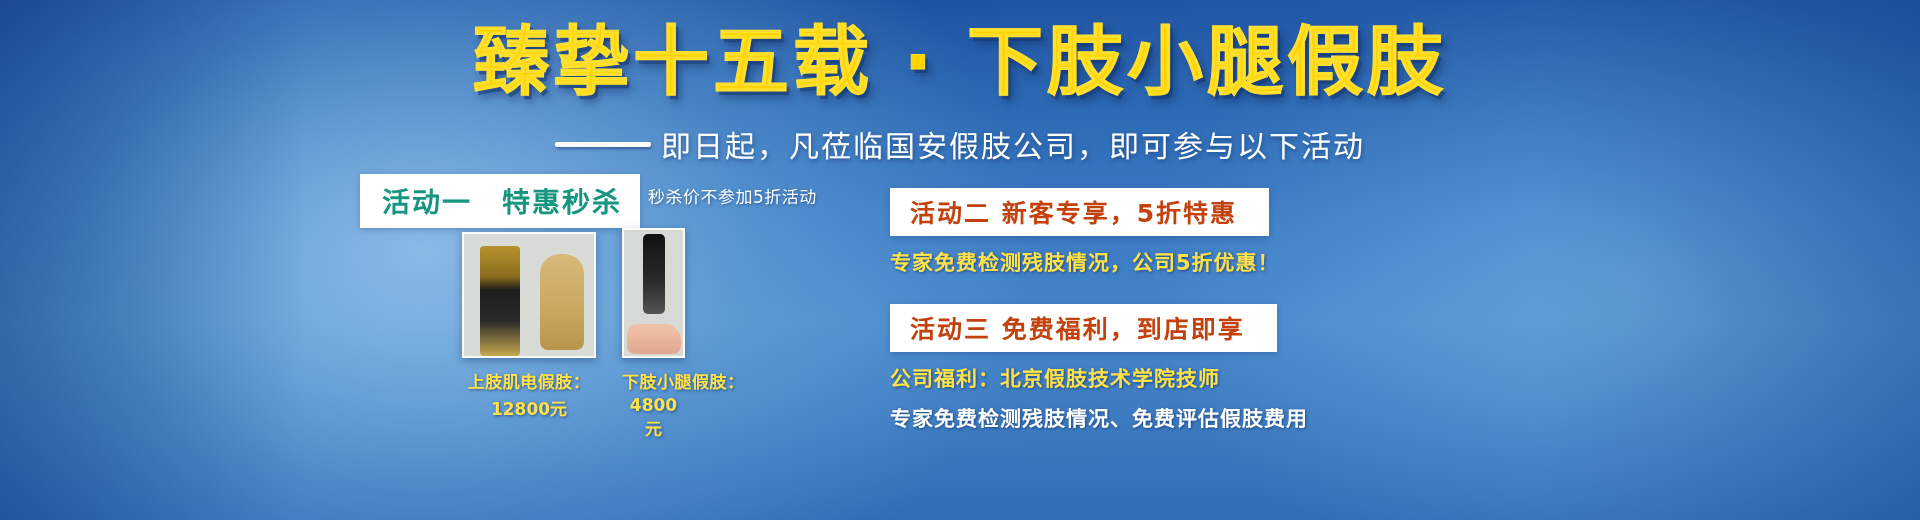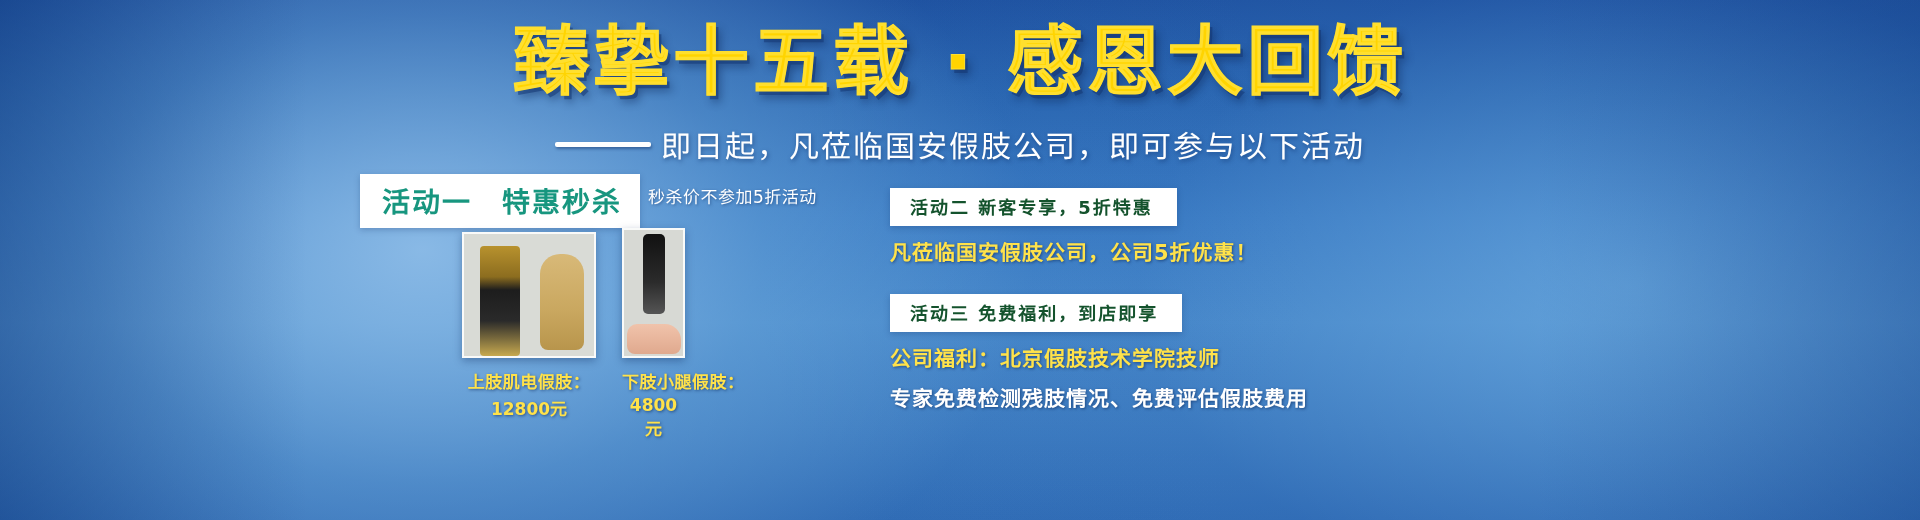--- a/index.html
+++ b/index.html
@@ -95,42 +95,42 @@
   .knee{position:absolute;left:50%;top:48px;transform:translateX(-50%);
         width:20px;height:40px;background:linear-gradient(180deg,#8d8d8d,#cfcfcf);border-radius:4px;}
 
   .p-label{margin-top:12px;color:#ffe24a;font-size:17px;font-weight:bold;line-height:1.45;
            text-shadow:1px 1px 3px rgba(8,35,85,0.6);letter-spacing:0.5px;white-space:nowrap;}
   .p-price{color:#ffe24a;font-size:17px;font-weight:bold;text-shadow:1px 1px 3px rgba(8,35,85,0.6);}
 
   
   .right-col{position:absolute;left:890px;top:188px;width:560px;z-index:5;}
   .tag{
-    display:inline-block;background:#ffffff;color:#14532d;
-    font-size:18px;font-weight:bold;letter-spacing:2px;
-    padding:5px 24px 7px 20px;white-space:nowrap;
+    display:inline-block;background:#ffffff;color:#c2410c;
+    font-size:25px;font-weight:bold;letter-spacing:2px;
+    padding:5px 32px 7px 20px;white-space:nowrap;
     box-shadow:0 2px 6px rgba(10,40,95,0.25);
   }
   .yellow-line{
     color:#ffe24a;font-size:21px;font-weight:bold;letter-spacing:1px;
     margin-top:10px;white-space:nowrap;text-shadow:1px 1px 3px rgba(8,35,85,0.6);
   }
   .white-line{
     color:#ffffff;font-size:21px;font-weight:bold;letter-spacing:1px;
     margin-top:10px;white-space:nowrap;text-shadow:1px 1px 3px rgba(8,35,85,0.6);
   }
   .blk2{margin-top:0;}
   .blk3{margin-top:28px;}
 </style>
 </head>
 <body>
 
 <div class="banner">
 
-  <div class="headline">臻挚十五载 · 感恩大回馈</div>
+  <div class="headline">臻挚十五载 · 下肢小腿假肢</div>
 
   <div class="subline">
     <span class="dash"></span>
     <span>即日起，凡莅临国安假肢公司，即可参与以下活动</span>
   </div>
 
   <div class="left-col">
     <div class="tag-one">活动一　特惠秒杀</div>
   </div>
   <div class="note-one">秒杀价不参加5折活动</div>
@@ -155,21 +155,21 @@
       <div class="p-label">下肢小腿假肢：</div>
       <div class="p-price">4800元</div>
     </div>
 
 
   </div>
 
   <div class="right-col">
     <div class="blk2">
       <div class="tag">活动二 新客专享，5折特惠</div>
-      <div class="yellow-line">凡莅临国安假肢公司，公司5折优惠！</div>
+      <div class="yellow-line">专家免费检测残肢情况，公司5折优惠！</div>
     </div>
 
     <div class="blk3">
       <div class="tag">活动三 免费福利，到店即享</div>
       <div class="yellow-line">公司福利：北京假肢技术学院技师</div>
       <div class="white-line">专家免费检测残肢情况、免费评估假肢费用</div>
     </div>
   </div>
 
 </div>

